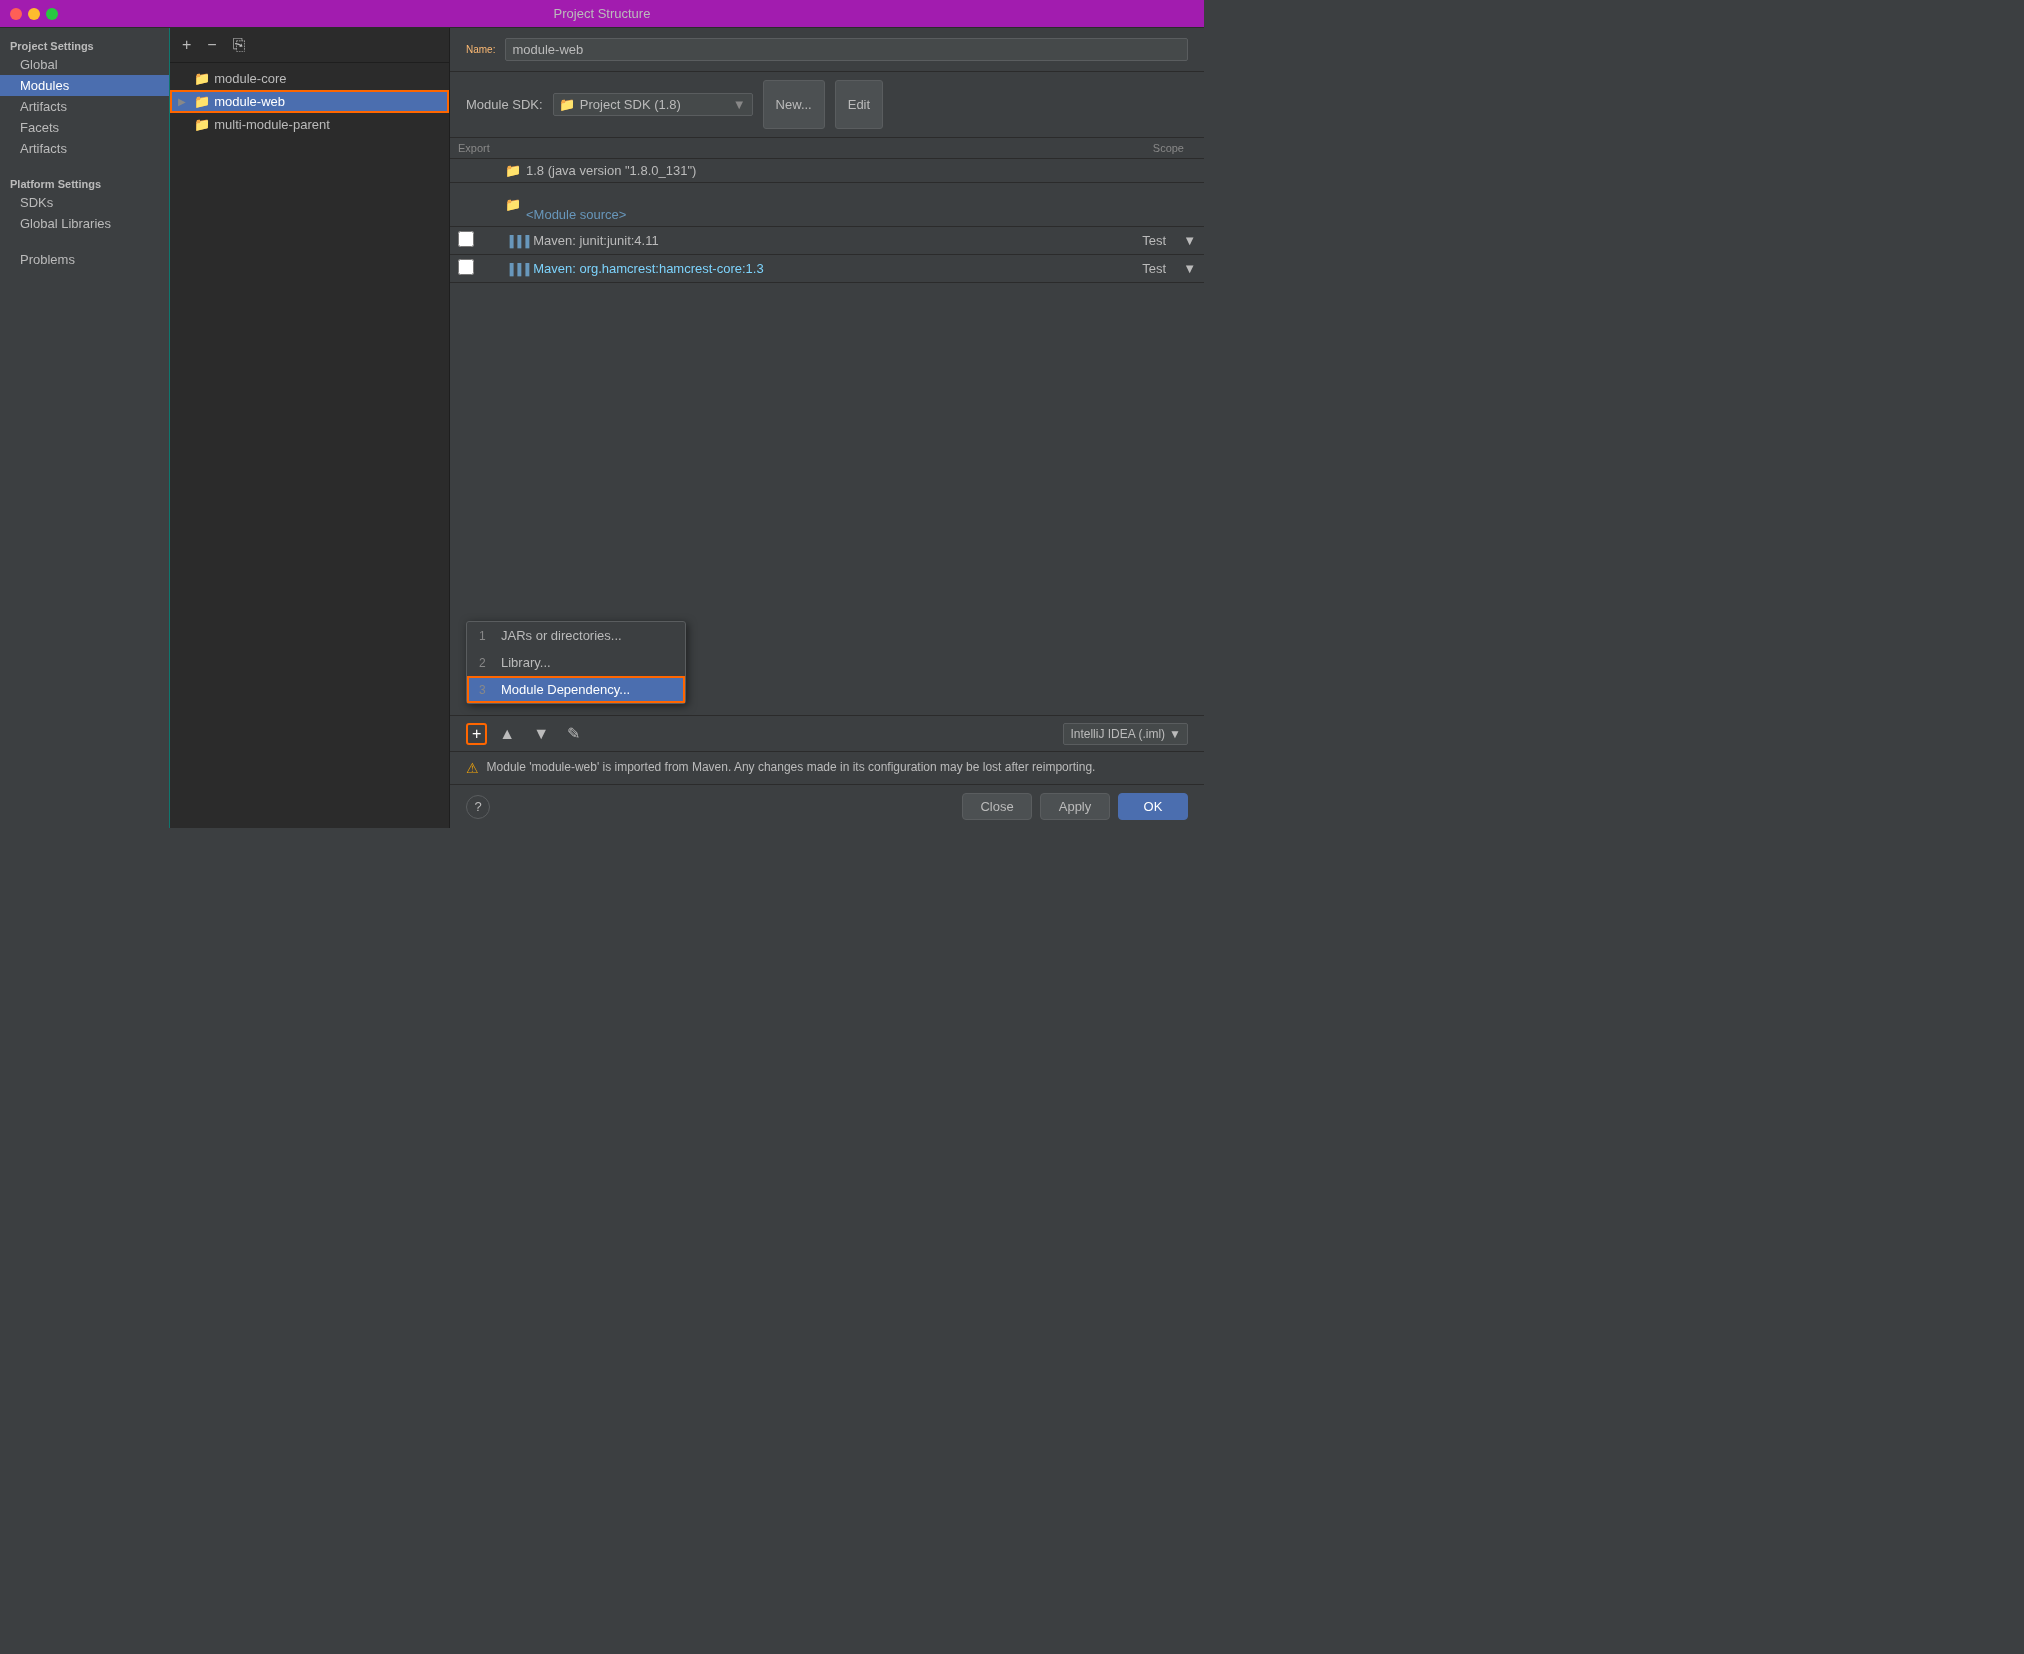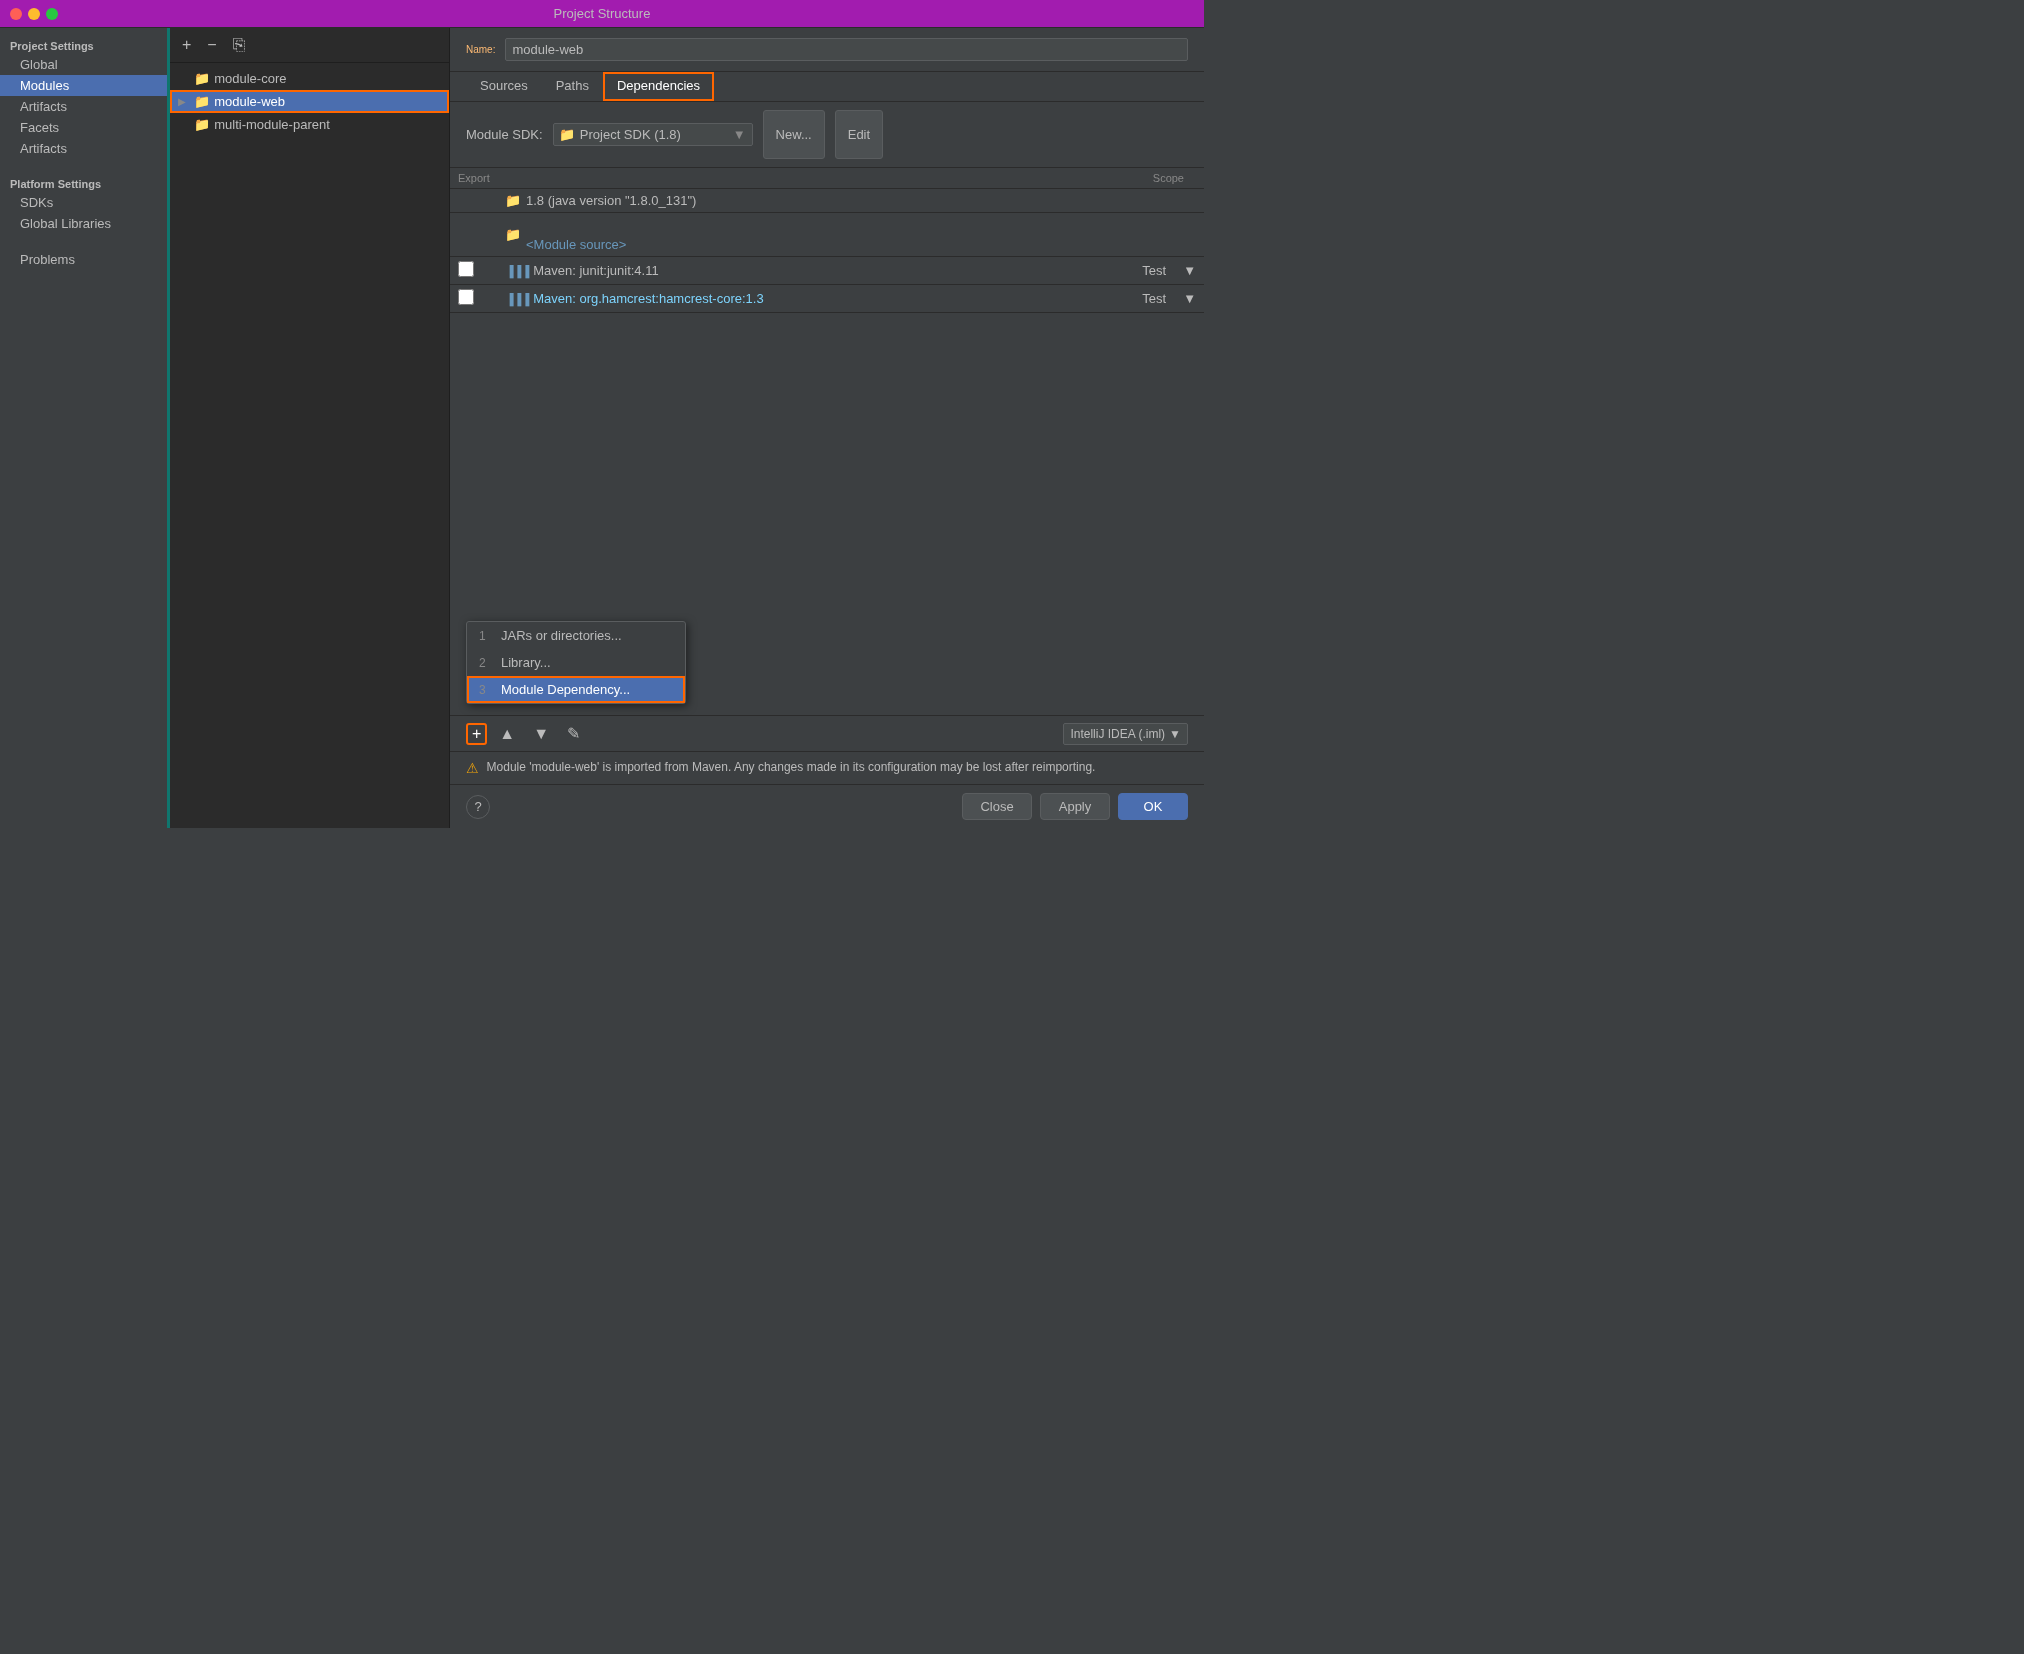--- a/index.html
+++ b/index.html
@@ -48,21 +48,21 @@
     
     .main-layout {
       display: flex;
       height: calc(100% - 28px);
     }
 
     
     .sidebar {
       width: 170px;
       background: #3c3f41;
-      border-right: 3px solid #0f766e;
+      border-right: 1px solid #0f766e;
       padding: 8px 0;
       flex-shrink: 0;
     }
     .sidebar-section-label {
       font-size: 11px;
       font-weight: bold;
       color: #bbb;
       padding: 4px 10px 2px 10px;
     }
     .sidebar-item {
@@ -459,25 +459,20 @@
     </div>
   </div>
 
   <div class="content">
 
     <div class="name-row">
       <span class="name-label">Name:</span>
       <input class="name-input" type="text" value="module-web" style="">
     </div>
 
-    <div class="tabs-row">
-      <div class="tab">Sources</div>
-      <div class="tab">Paths</div>
-      <div class="tab active highlighted">Dependencies</div>
-    </div>
 
     <div class="sdk-row">
       <span class="sdk-label">Module SDK:</span>
       <div class="sdk-select">
         <span>📁</span>
         <span>Project SDK (1.8)</span>
         <span class="sdk-select-arrow">▼</span>
       </div>
       <button class="sdk-btn">New...</button>
       <button class="sdk-btn">Edit</button>

